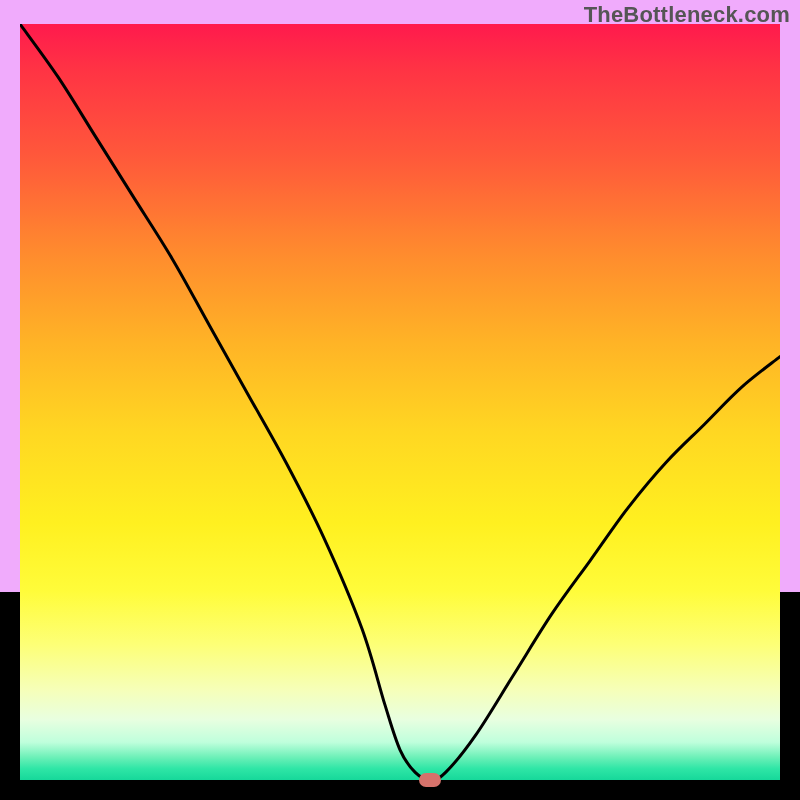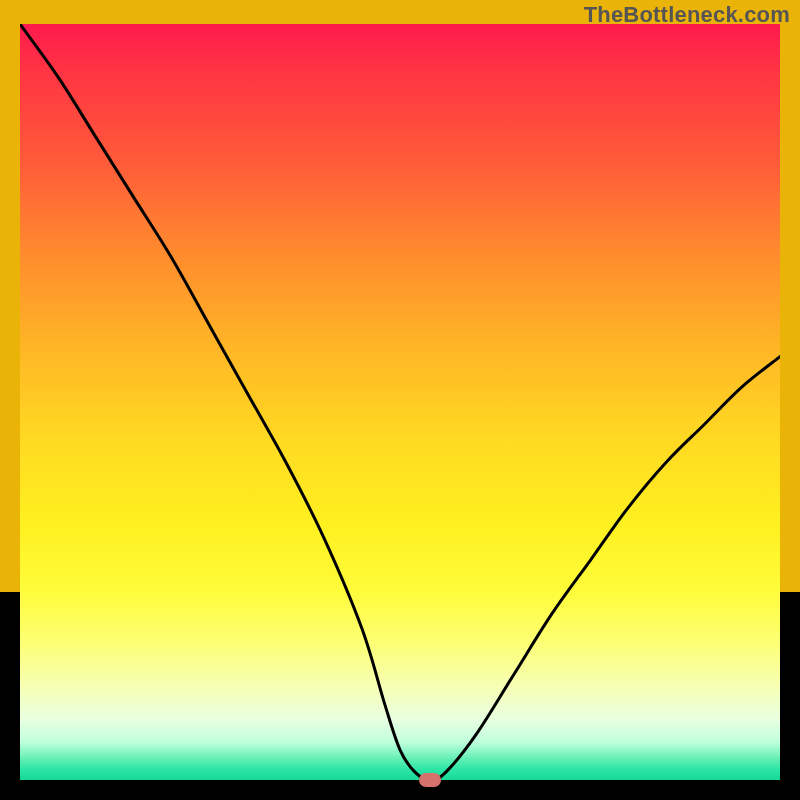--- a/index.html
+++ b/index.html
@@ -8,21 +8,21 @@
     width: 800px;
     height: 800px;
     background: #000;
     font-family: Arial, Helvetica, sans-serif;
     overflow: hidden;
   }
   .frame {
     position: relative;
     width: 800px;
     height: 592px;
-    background: #eab308;
+    background: #f0abfc;
   }
   .attribution {
     position: absolute;
     top: 2px;
     right: 10px;
     color: #555;
     font-size: 22px;
     font-weight: 600;
     letter-spacing: 0.2px;
     z-index: 5;

